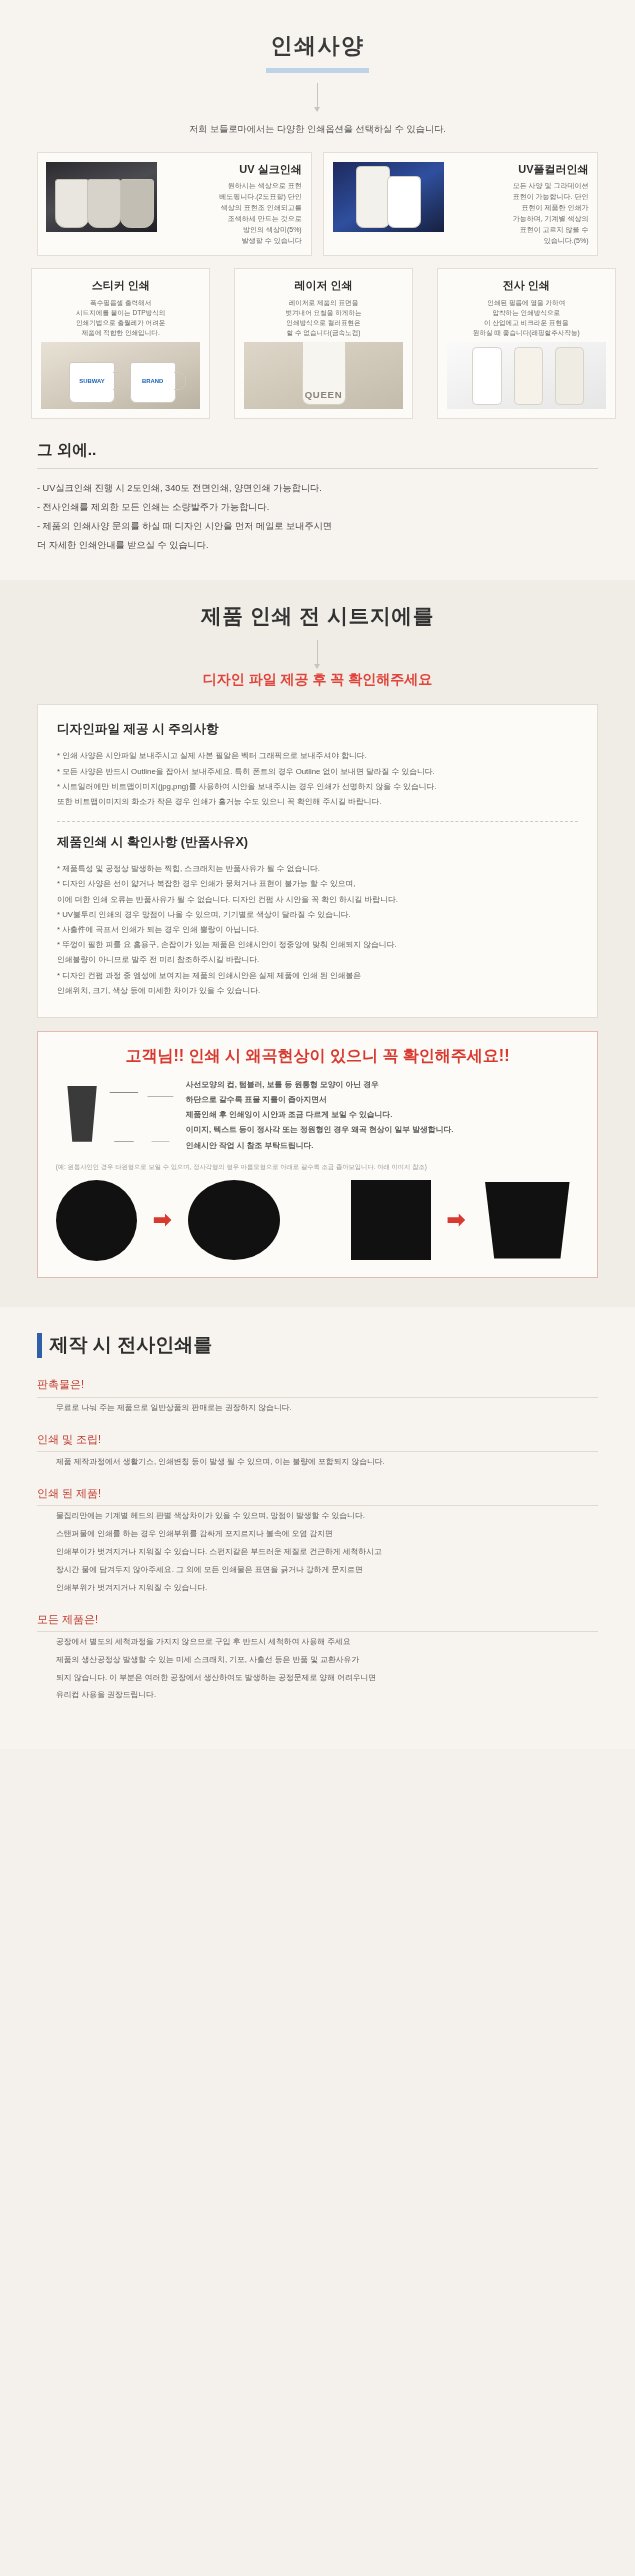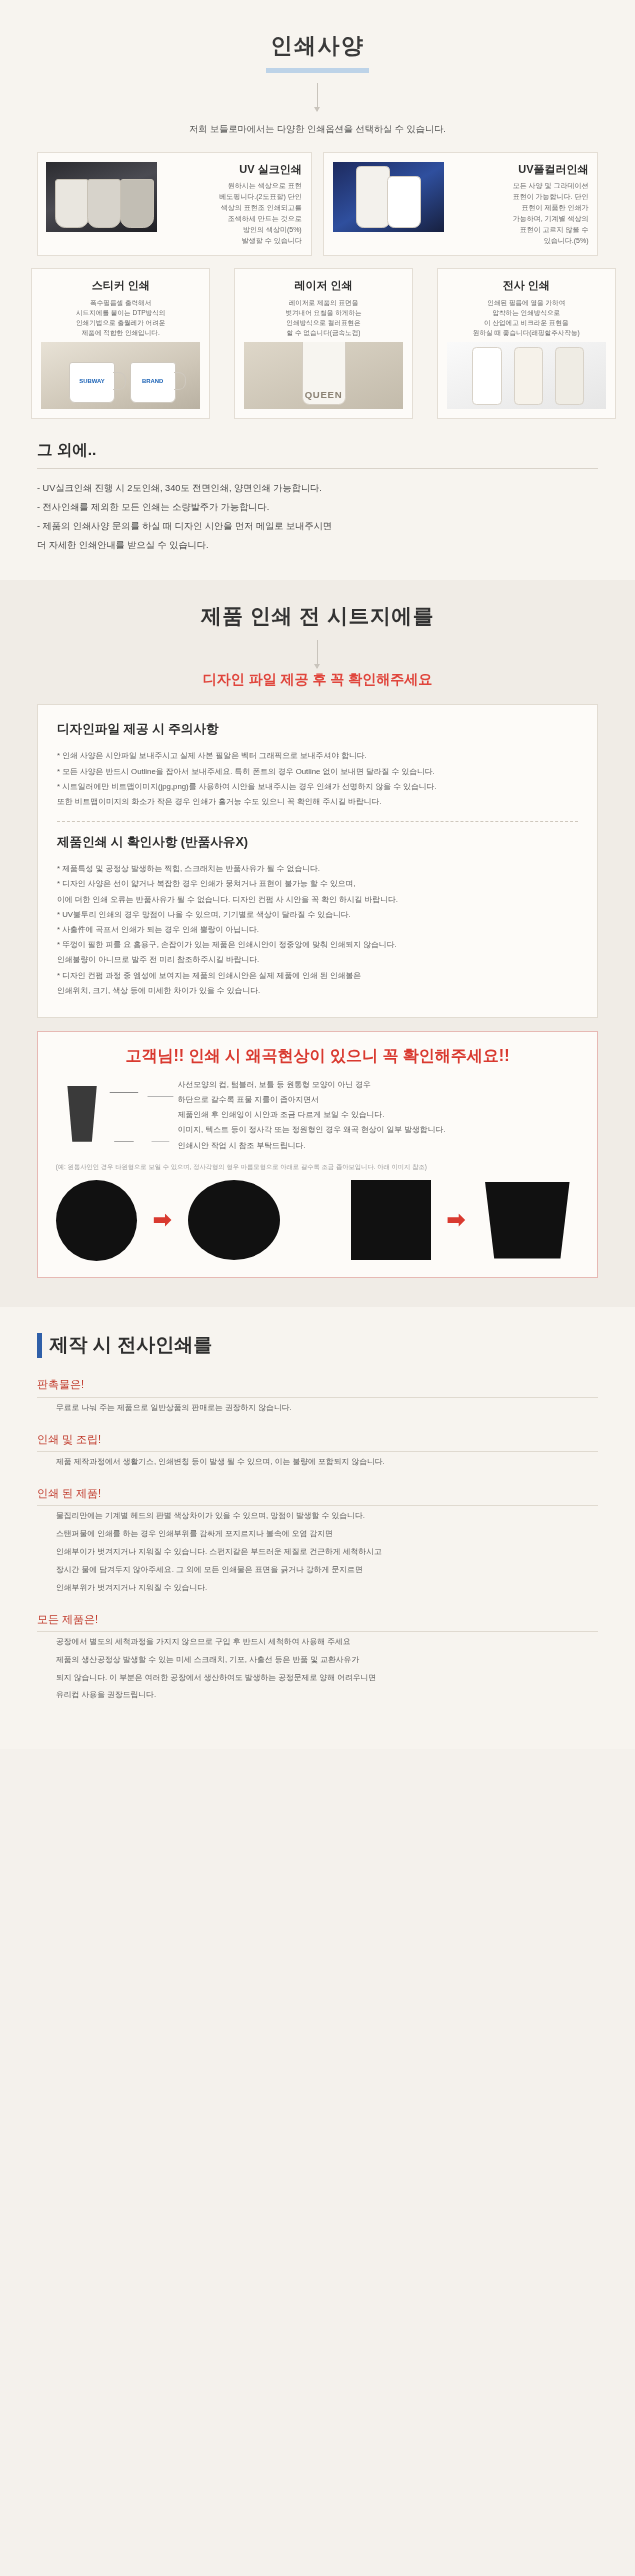--- a/index.html
+++ b/index.html
@@ -81,21 +81,21 @@
   }
   .panel-h { font-size: 12.6px; font-weight:bold; color:#2e2e2e; margin-bottom:10.3px;}
   .bullet { font-size: 7.8px; line-height: 1.95; color:#5a5a5a;}
   .dashed { border:0; border-top:0.7px dashed #cfc8bd; margin: 11.8px 0;}
 
   .warn-panel {
     width:561px; margin: 13.3px auto 0 auto; background:#fdfbf8;
     border:0.7px solid #e7b9b4; padding: 13.3px 17.7px 16.2px 17.7px;
   }
   .warn-h { text-align:center; font-size:16px; font-weight:bold; color:#d93a30; margin-bottom: 10.3px;}
-  .warn-flex { display:flex; gap: 0; align-items:flex-start;}
+  .warn-flex { display:flex; gap: 8px; align-items:flex-start;font-weight:bold;}
   .warn-img { width: 122px; height: 68px; flex:none; position:relative;}
   .warn-txt { font-size:7.8px; line-height:1.95; color:#5a5a5a; flex:1;}
   .warn-note { font-size: 6.3px; color:#9a9a9a; margin-top: 10.3px;}
   .shapes { display:flex; align-items:center; gap:0; margin-top:7.4px; justify-content:flex-start;}
   .circle-black { width: 81px; height:81px; border-radius:50%; background:#111; }
   .oval-black { width: 92px; height: 80px; border-radius:50%; background:#111;}
   .red-arrow { font-size: 22px; color:#d93a30; margin: 0 16.2px; font-weight:bold;}
   .sq-black { width: 80px; height:80px; background:#111;}
   .sq2-black { width: 92px; height: 77px; background:#111;}
   .shapes-spacer { width: 71px; }

